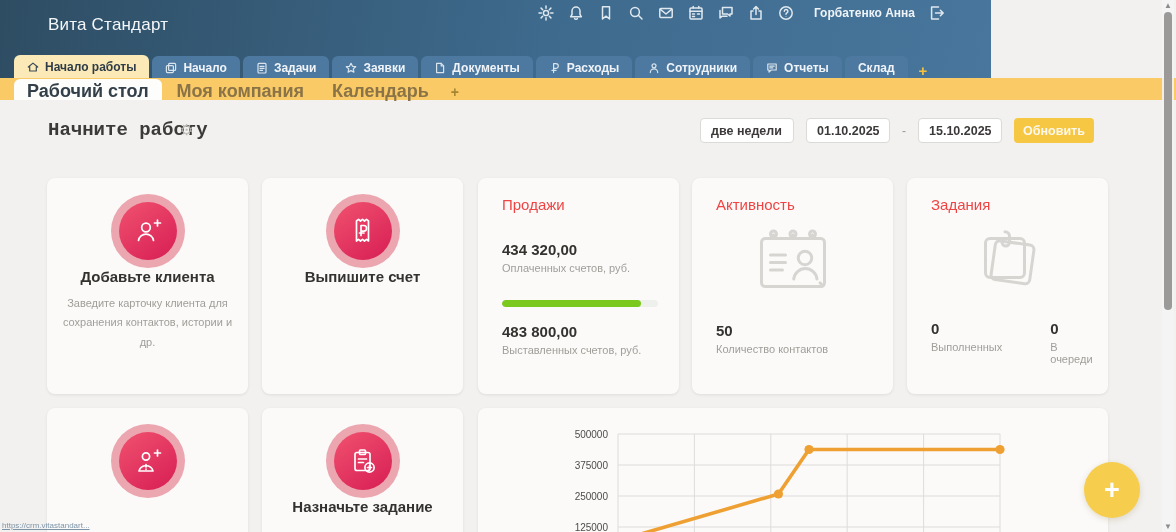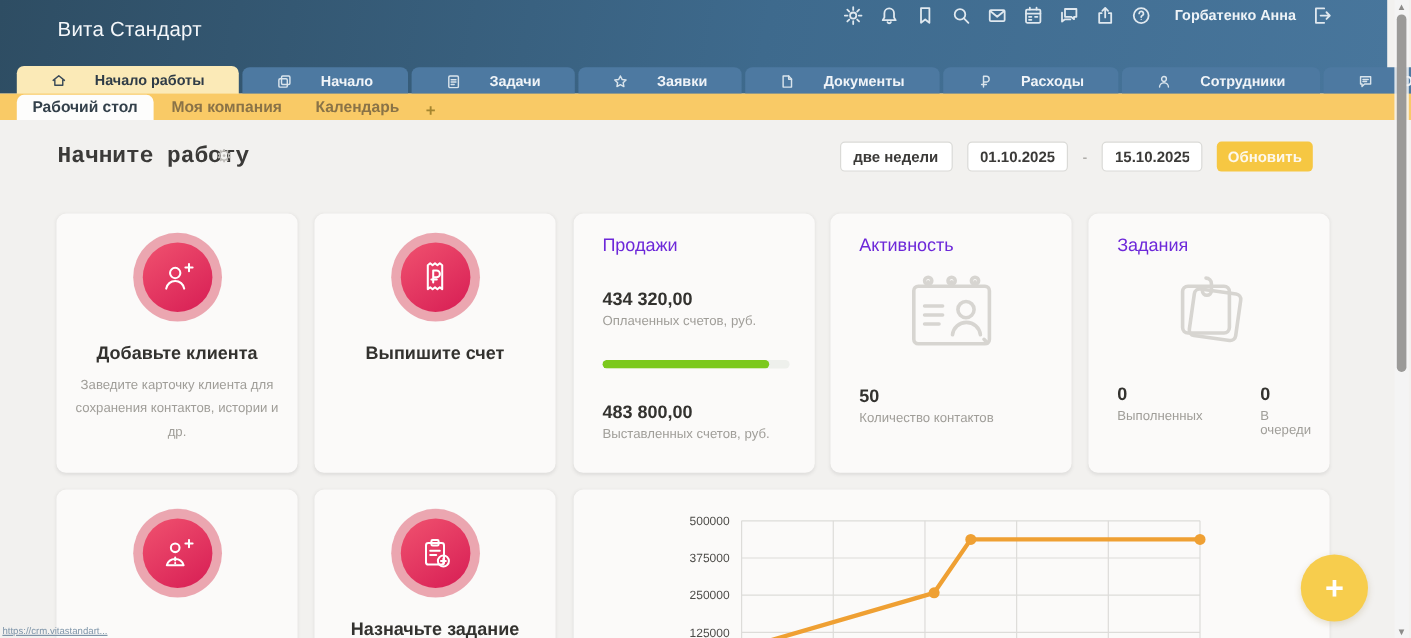--- a/index.html
+++ b/index.html
@@ -1,41 +1,41 @@
 <!DOCTYPE html>
 <html><head>
 <meta charset="utf-8">
 <style>
   * { margin:0; padding:0; box-sizing:border-box; }
   html,body { width:1176px; height:532px; overflow:hidden; }
   body { font-family:"Liberation Sans","DejaVu Sans",sans-serif; background:#f2f1ef; position:relative; }
   .screen { position:absolute; inset:0; }
 
   
-  .topbar { position:absolute; left:0; top:0; width:1156px; height:78px;
+  .topbar { position:absolute; left:0; top:0; width:991px; height:78px;
     background:linear-gradient(100deg,#2e4d63 0%,#3e6a8d 55%,#48769c 100%); }
   .app-title { position:absolute; left:48px; top:15px; color:#f4f7fa; font-size:17px; letter-spacing:.2px; }
   .topbar-icons { position:absolute; right:46px; top:4px; display:flex; align-items:center; gap:13px; }
   .tb-icon { width:17px; height:17px; display:flex; align-items:center; justify-content:center; cursor:pointer; }
   .tb-icon svg { width:16px; height:16px; stroke:#dfe8ef; fill:none; stroke-width:1.5; stroke-linecap:round; stroke-linejoin:round; }
   .user { color:#eef3f7; font-size:12px; font-weight:bold; margin-left:6px; white-space:nowrap; }
 
   
   .tabs { position:absolute; left:14px; top:55px; display:flex; gap:3px; align-items:flex-end; }
-  .tab { display:flex; align-items:center; gap:24px; height:23px; padding:0 29px;
+  .tab { display:flex; align-items:center; gap:6px; height:23px; padding:0 13px;
     background:#4d79a1; border-radius:6px 6px 0 0; color:#f0f4f8; font-size:12px; font-weight:bold; cursor:pointer; white-space:nowrap; }
   .tab svg { width:12px; height:12px; stroke:#d9e4ec; fill:none; stroke-width:1.2; stroke-linecap:round; stroke-linejoin:round; }
   .tab.active { background:#fbeab7; color:#2f3c47; height:24px; }
   .tab.active svg { stroke:#3a4a58; }
   .tab-add { color:#f6c33f; font-size:15px; font-weight:bold; padding:0 8px; cursor:pointer; }
 
   
   .subbar { position:absolute; left:0; top:78px; width:1176px; height:22px; background:#f9ca66; }
   .subtabs { position:absolute; left:14px; top:0; display:flex; align-items:flex-end; height:22px; gap:2px; }
-  .subtab { height:21px; padding:2px 13px 0; font-size:13px; font-weight:bold; color:#8a7347; cursor:pointer; white-space:nowrap; }
+  .subtab { height:21px; padding:2px 13px 0; font-size:18px; font-weight:bold; color:#8a7347; cursor:pointer; white-space:nowrap; }
   .subtab.active { background:#fdfdfc; border-radius:6px 6px 0 0; color:#33404a; }
   .subtab-add { color:#a5852f; font-size:14px; font-weight:bold; padding:1px 7px 0; cursor:pointer; }
 
   
   .page-title { position:absolute; left:48px; top:119px; font-size:19px; font-weight:bold; color:#3b3a38;font-family:Liberation Mono, monospace; }
   .title-gear { position:absolute; left:180px; top:121px; color:#bcbab6; font-size:15px; cursor:pointer; }
   .filters { position:absolute; left:700px; top:118px; display:flex; align-items:center; gap:12px; }
   .finput { height:25px; background:#fff; border:1px solid #dadad7; border-radius:4px;
     font-family:inherit; font-size:12.5px; font-weight:bold; color:#3b3a38; padding:0 10px; }
   .f-period { width:94px; } .f-date { width:84px; }
@@ -48,28 +48,28 @@
   .r1 { top:178px; height:216px; width:201px; }
   .r2 { top:408px; height:300px; width:201px; }
   .cx1{left:47px;} .cx2{left:262px;} .cx3{left:478px;} .cx4{left:692px;} .cx5{left:907px;}
 
   .action-card { text-align:center; cursor:pointer; }
   .circle-outer { width:74px; height:74px; border-radius:50%; background:#eba6b0; margin:16px auto 0;
     display:flex; align-items:center; justify-content:center; }
   .circle-inner { width:58px; height:58px; border-radius:50%;
     background:linear-gradient(145deg,#f0526f,#d71d54); display:flex; align-items:center; justify-content:center; }
   .circle-inner svg { width:30px; height:30px; stroke:#fff; fill:none; stroke-width:1.7; stroke-linecap:round; stroke-linejoin:round; }
-  .action-title { margin-top:18px; font-size:15px; font-weight:bold; color:#33322f; }
+  .action-title { font-size:15px; font-weight:bold; color:#33322f; }
   .action-desc { margin:9px 14px 0; font-size:11px; line-height:1.75; color:#a09e99; }
 
   .stat-card { padding:18px 24px; }
-  .stat-title { font-size:15px; color:#6d28d9; }
+  .stat-title { font-size:15px; color:#ef4444; }
   .stat-value { font-size:15px; font-weight:bold; color:#33322f; }
   .stat-label { font-size:11px; color:#a09e99; margin-top:4px; }
-  .sales-v1 { margin-top:28px; } .sales-v2 { margin-top:28px; }
+  .sales-v1 { margin-top:28px; } .sales-v2 { margin-top:16px; }
   .progress-track { margin-top:26px; width:156px; height:7px; background:#eef0ec; border-radius:4px; overflow:hidden; }
   .progress-fill { height:100%; background:#7cc91d; border-radius:4px; }
   .gray-ic { display:flex; justify-content:center; }
   .gray-ic svg { stroke:#d7d5d1; fill:none; stroke-width:2; stroke-linecap:round; stroke-linejoin:round; }
   .act-ic { margin-top:12px; } .act-val { margin-top:28px; }
   .task-cols { display:flex; gap:48px; margin-top:26px; }
 
   .chart-card { left:478px; top:408px; width:630px; height:300px; }
   .chart-card svg { display:block; }
   .c-grid { stroke:#dddcd9; stroke-width:1; }

